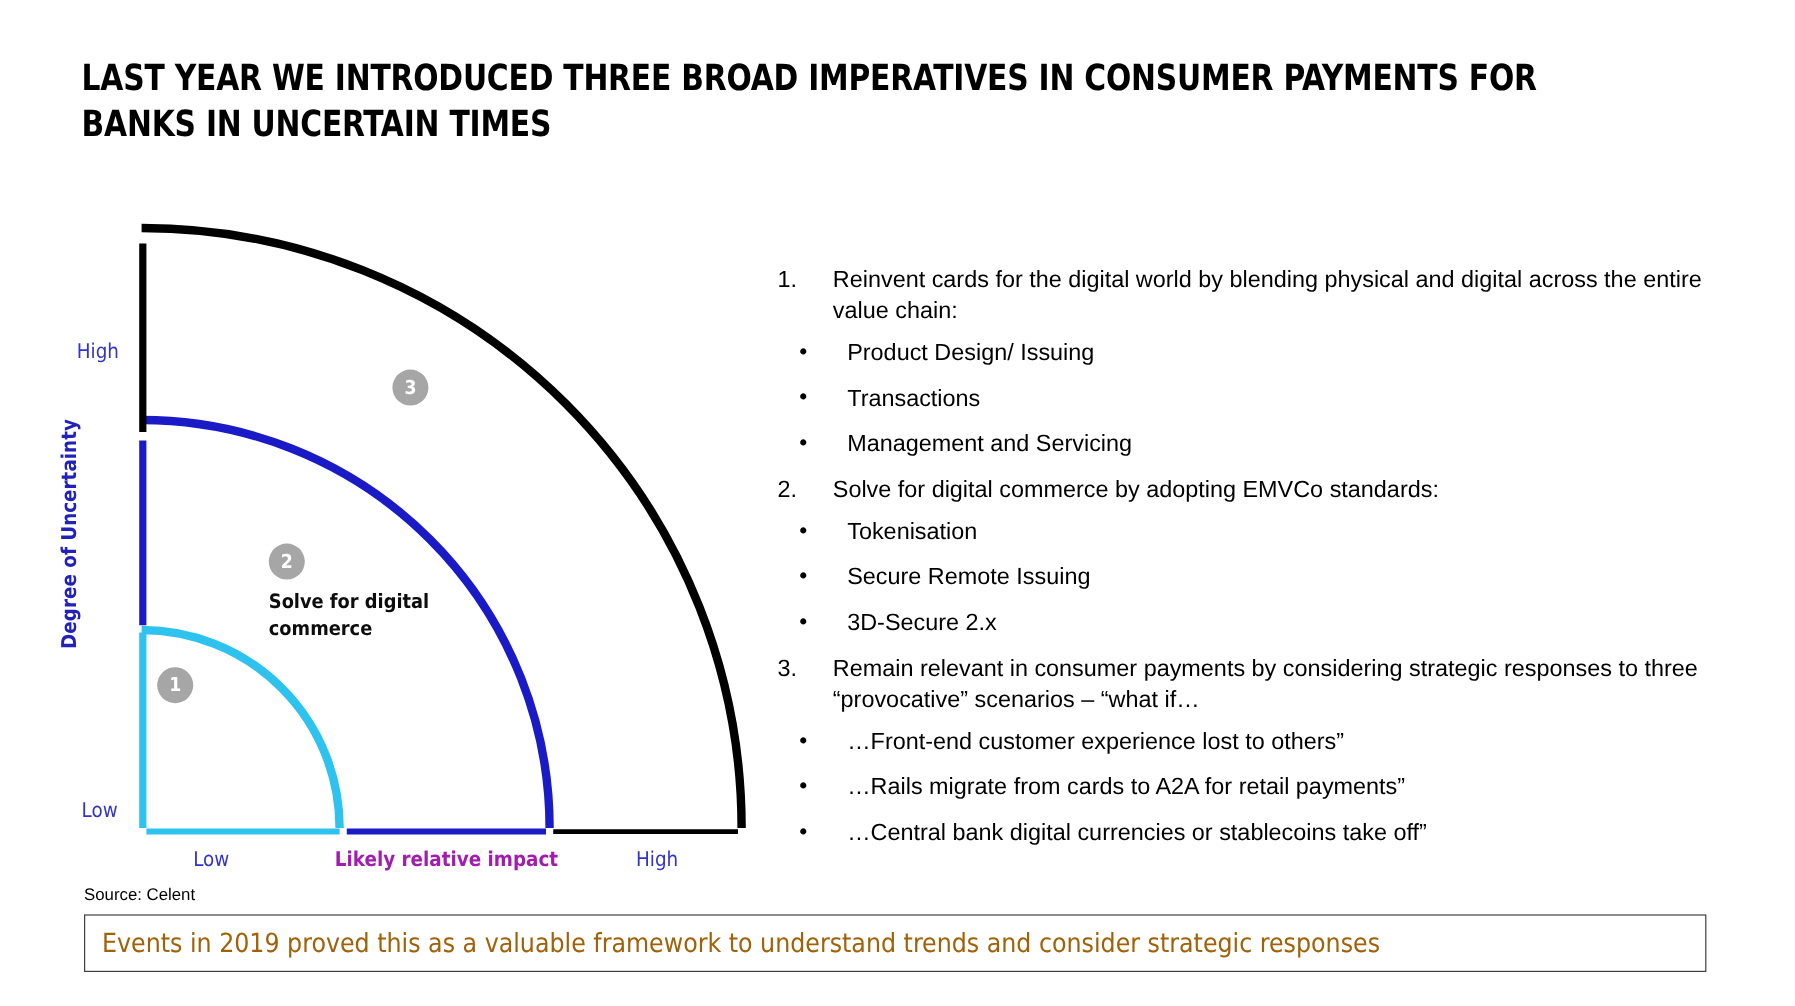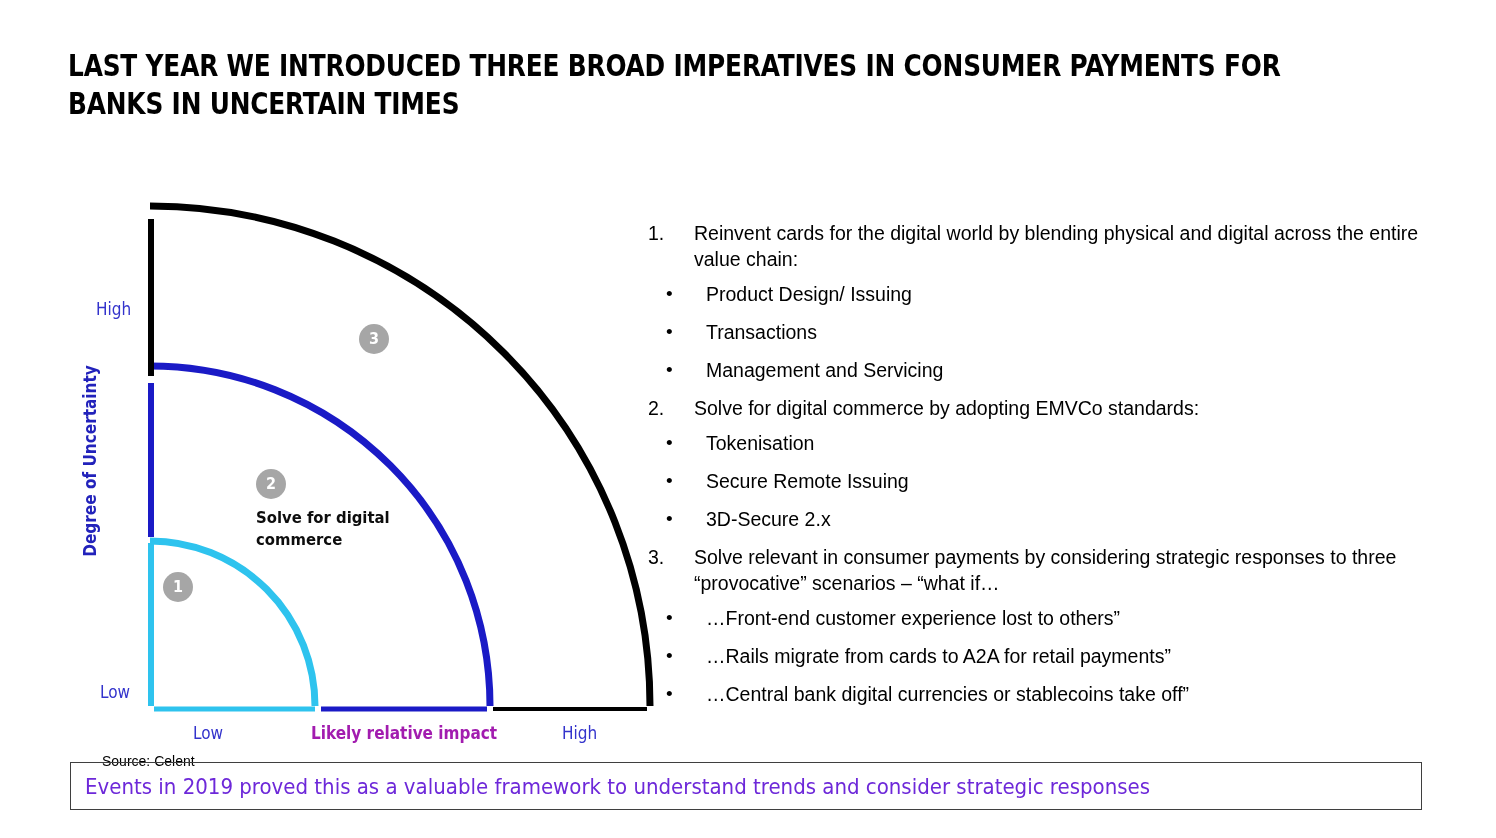--- a/index.html
+++ b/index.html
@@ -30,24 +30,23 @@
     color: #000000;
     transform: scaleX(0.92);
     transform-origin: left top;
     white-space: pre-line;
   }
 
   
   #chart-area {
     position: absolute;
     left: 0px;
-    top: 16px;
+    top: 0px;
     width: 660px;
     height: 760px;
-    margin-left: 32px;
   }
   #chart-svg {
     position: absolute;
     left: 0;
     top: 0;
   }
 
   .axis-tick-label {
     position: absolute;
     font-family: "DejaVu Sans Condensed", "Liberation Sans Narrow", "Liberation Sans", sans-serif;
@@ -176,21 +175,21 @@
     height: 48px;
     border: 1.5px solid #3f3f3f;
     box-sizing: border-box;
     display: flex;
     align-items: center;
   }
   #footer-text {
     padding-left: 14px;
     font-family: "DejaVu Sans Condensed", "Liberation Sans Narrow", "Liberation Sans", sans-serif;
     font-size: 22px;
-    color: #6d28d9;
+    color: #a16207;
     white-space: nowrap;
   }
 </style>
 </head>
 <body>
 
 <div id="slide-title">LAST YEAR WE INTRODUCED THREE BROAD IMPERATIVES IN CONSUMER PAYMENTS FOR BANKS IN UNCERTAIN TIMES</div>
 
 <div id="chart-area">
 
@@ -271,21 +270,21 @@
       <div class="sub-text">Secure Remote Issuing</div>
     </div>
     <div class="sub-item">
       <div class="sub-bullet">•</div>
       <div class="sub-text">3D-Secure 2.x</div>
     </div>
   </div>
 
   <div class="imperative">
     <div class="imperative-num">3.</div>
-    <div class="imperative-text">Solve relevant in consumer payments by considering strategic responses to three “provocative” scenarios – “what if…</div>
+    <div class="imperative-text">Remain relevant in consumer payments by considering strategic responses to three “provocative” scenarios – “what if…</div>
   </div>
   <div class="sub-list">
     <div class="sub-item">
       <div class="sub-bullet">•</div>
       <div class="sub-text">…Front-end customer experience lost to others”</div>
     </div>
     <div class="sub-item">
       <div class="sub-bullet">•</div>
       <div class="sub-text">…Rails migrate from cards to A2A for retail payments”</div>
     </div>

